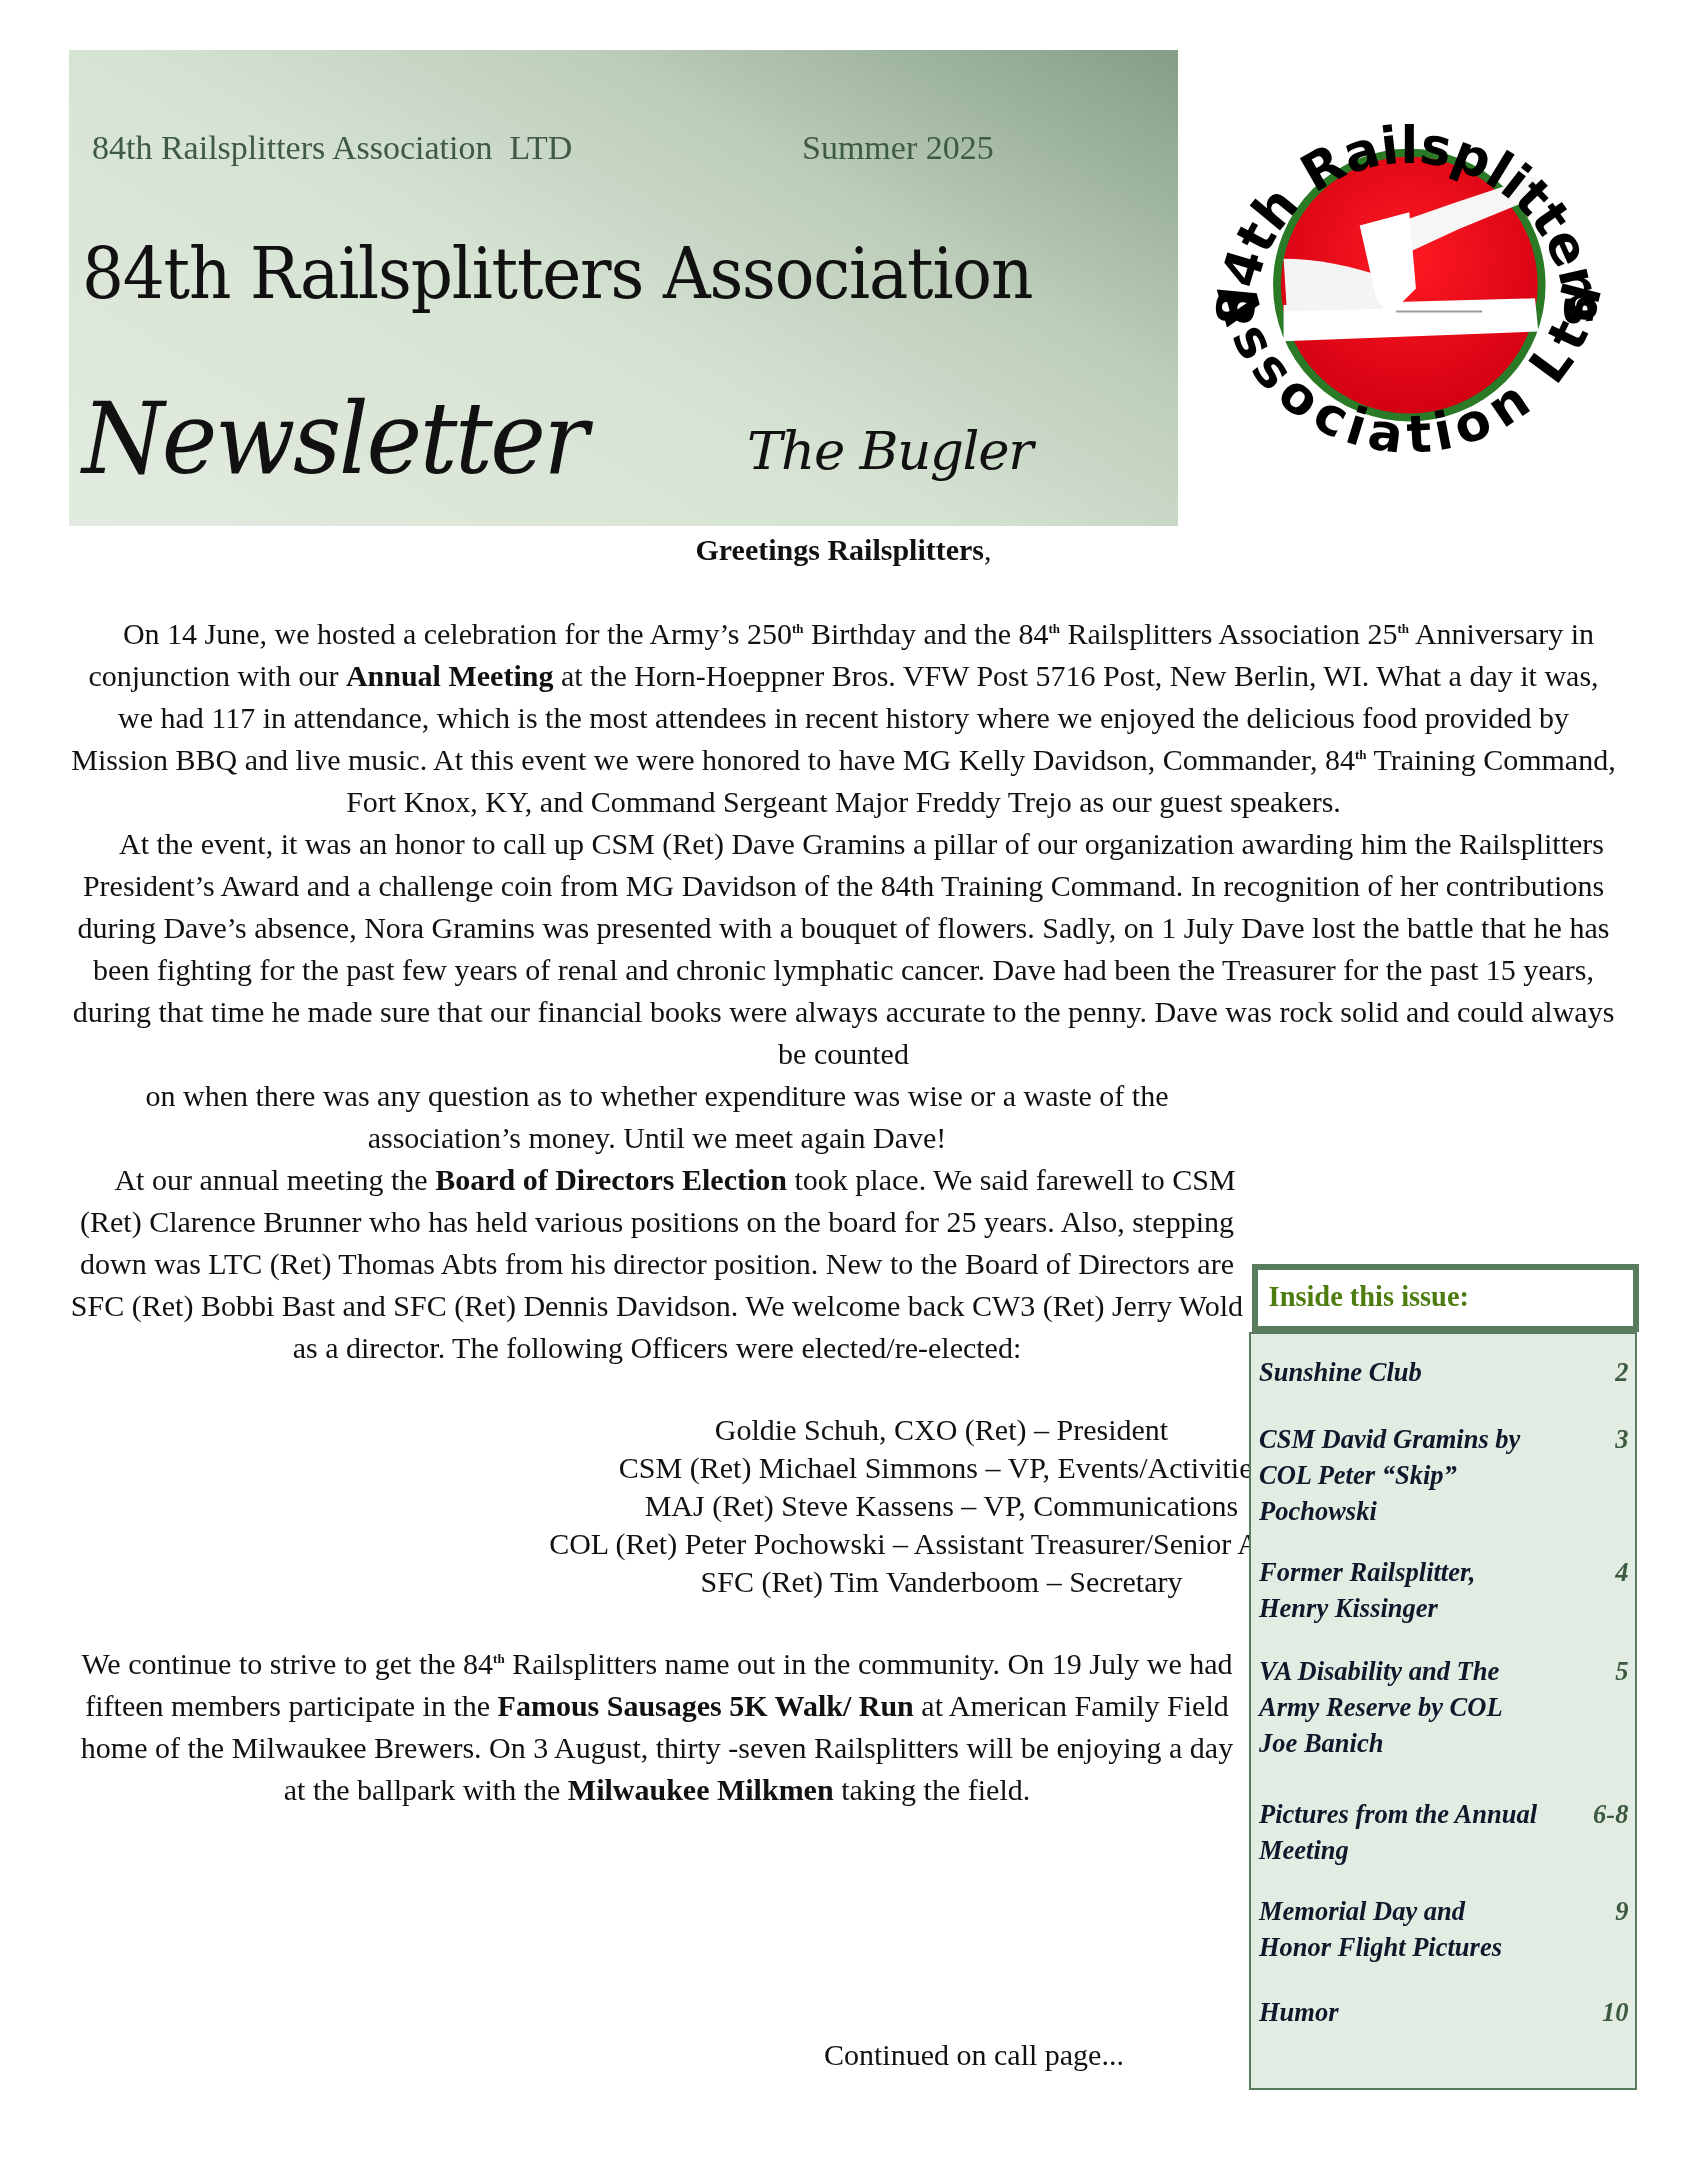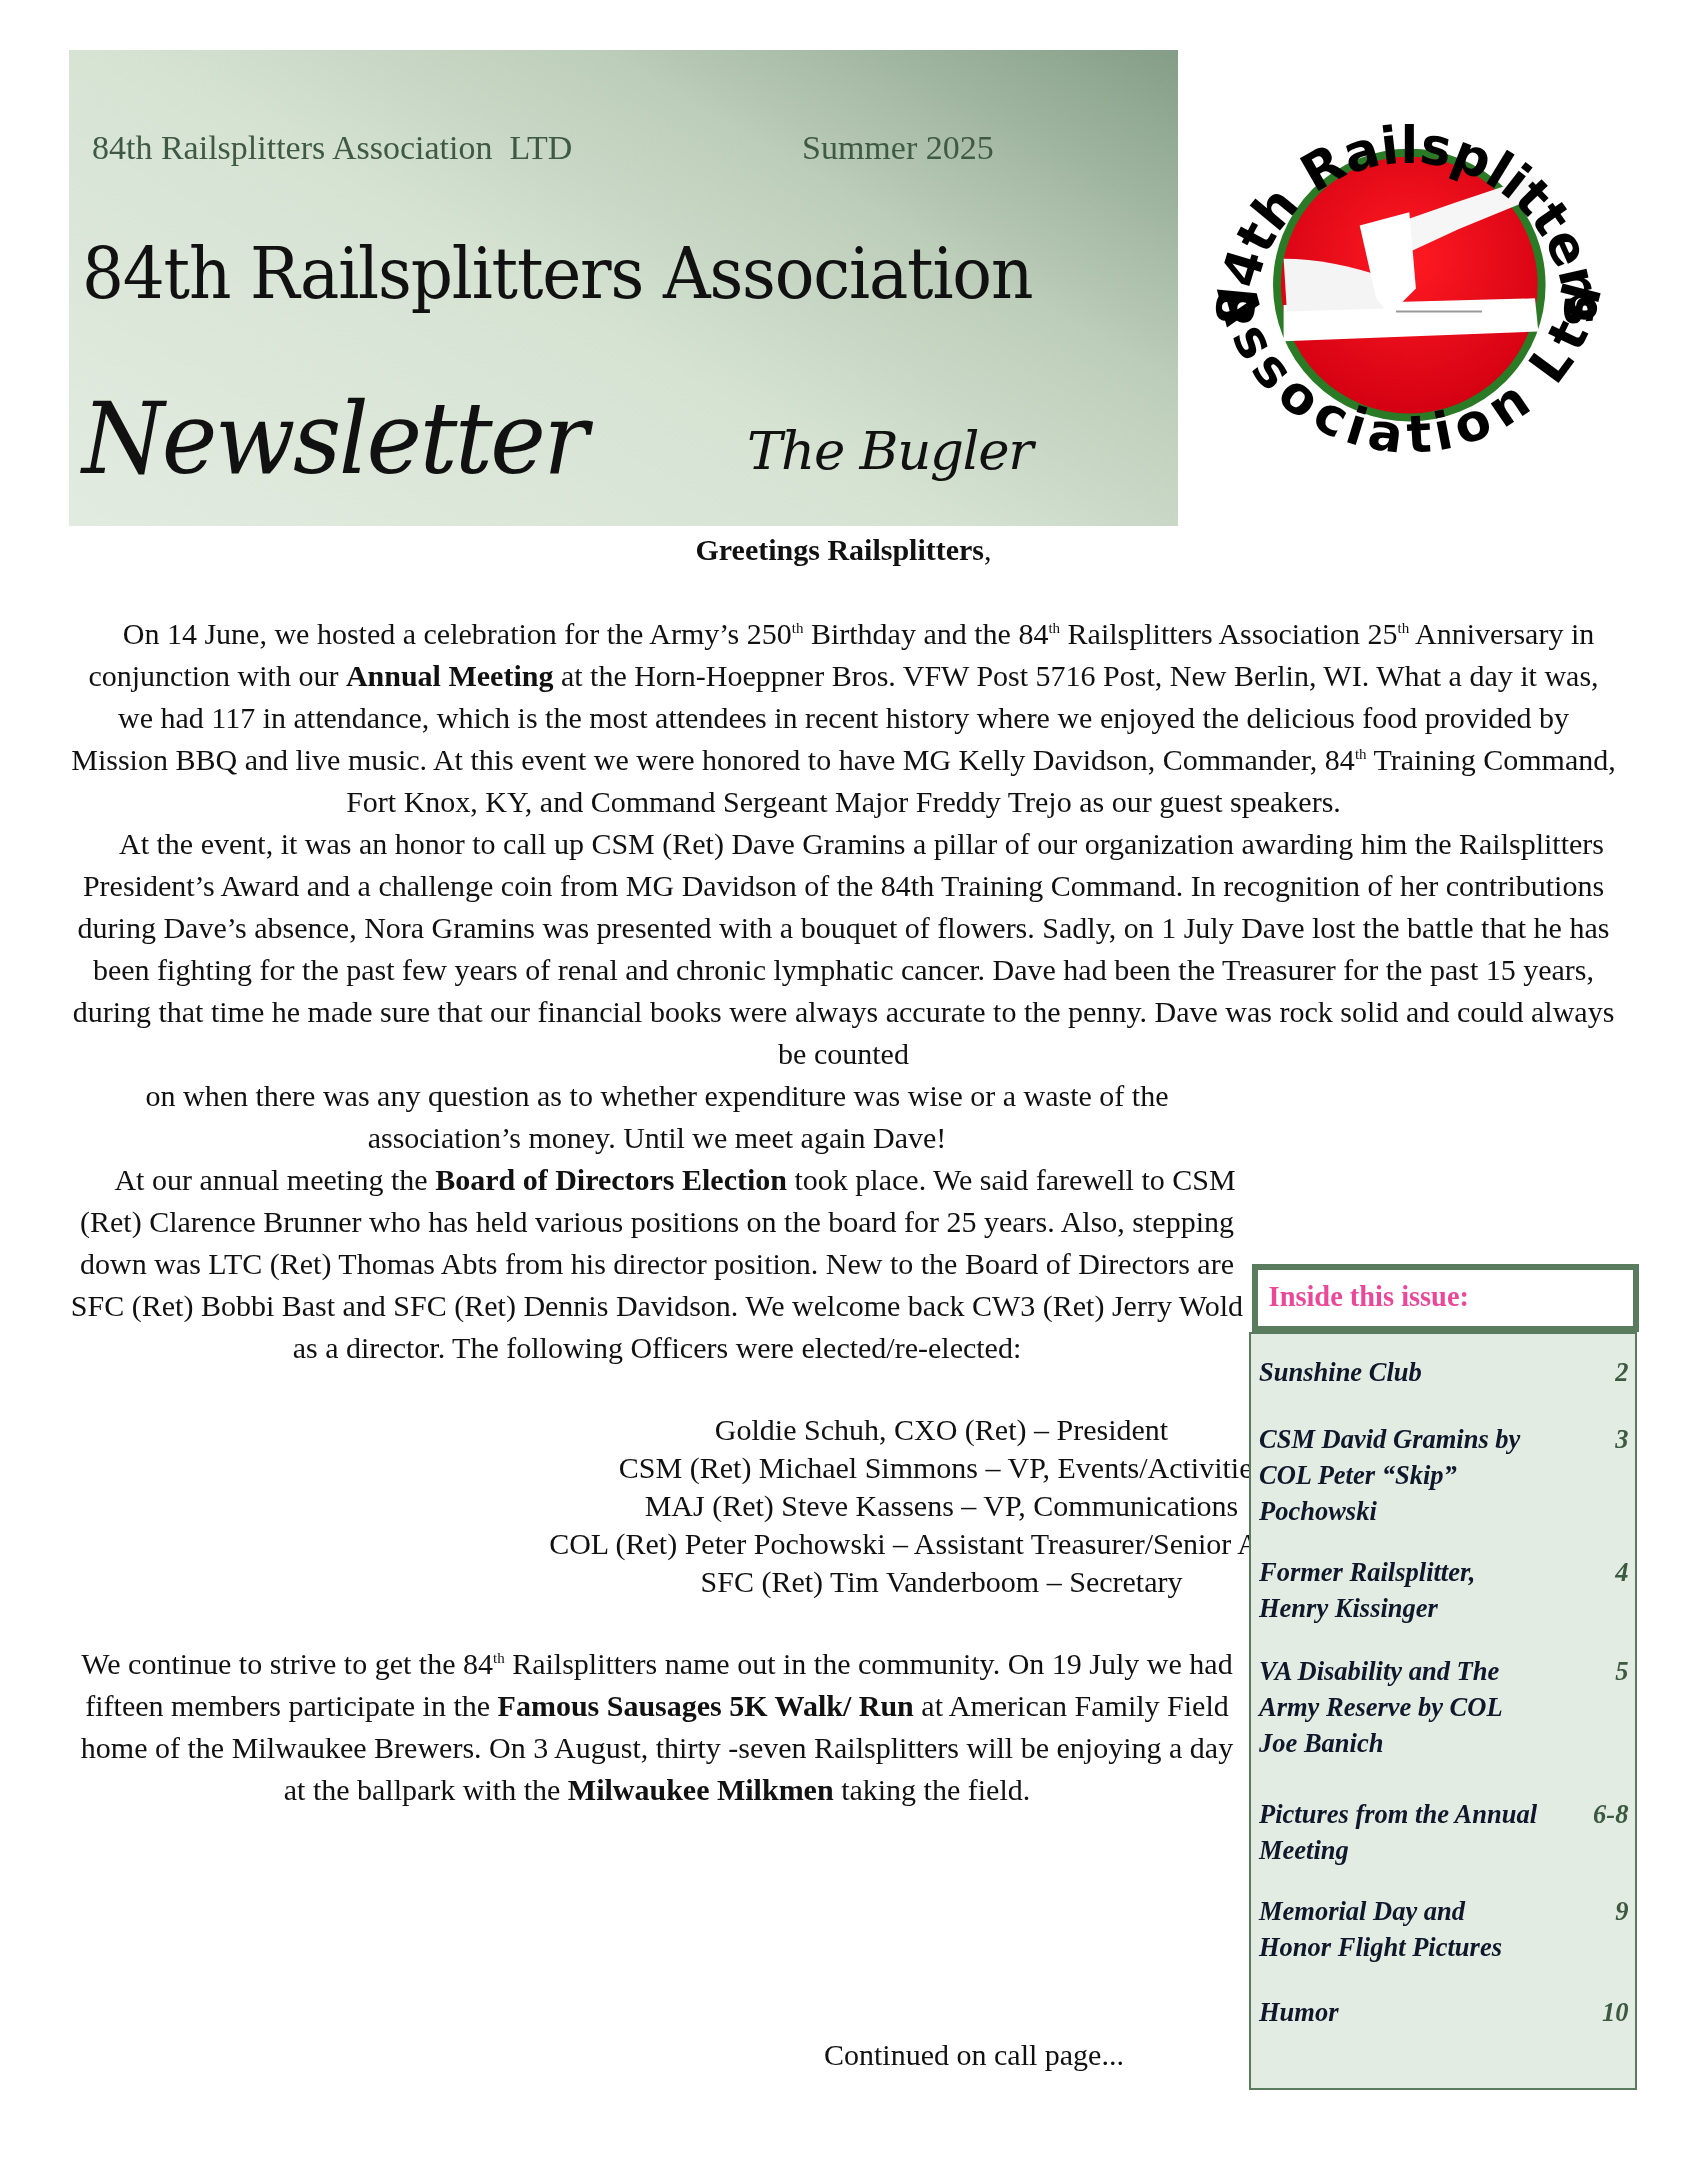--- a/index.html
+++ b/index.html
@@ -35,34 +35,34 @@
   .logo { position: absolute; left: 1191px; top: 60px; width: 430px; height: 437px; }
 
   .body-text {
     position: absolute; left: 68px; top: 529px; width: 1551px;
     font-size: 30px; line-height: 42px; font-family: "Liberation Serif", serif; text-align: center;
   }
   .body-text p { margin: 0; }
   .indent { text-indent: 36px; }
   .indent-sm { text-indent: 30px; }
   .greeting { margin-bottom: 42px !important; }
-  sup { font-size: 15px; line-height: 0; vertical-align: super; }
+  sup { font-size: 13px; line-height: 0; vertical-align: super; font-weight: bold; }
   b { font-weight: bold; }
   .narrow { width: 1178px; }
   .officers { margin: 42px 0 42px 196px !important; line-height: 38px; }
   .officers div { white-space: nowrap; }
   .continued { position: absolute; left: 824px; top: 2038px; font-size: 30px; font-family: "Liberation Serif", serif; }
 
   .toc-head {
     position: absolute; left: 1252px; top: 1264px; width: 375px; height: 56px;
     border: 6.6px solid #5a7c5e; background: #fff;
   }
   .toc-head span {
     position: absolute; left: 10.6px; top: 10.6px; font-size: 28.4px; font-weight: bold;
-    color: #ec4899; font-family: "Liberation Serif", serif;
+    color: #4d7c0f; font-family: "Liberation Serif", serif;
   }
   .toc-list {
     position: absolute; left: 1249px; top: 1332px; width: 384px; height: 754px;
     border: 2px solid #5a7c5e; background: #e2ece2;
   }
   .toc-item { position: absolute; left: 8px; right: 6.6px; }
   .toc-title {
     font-size: 26.5px; line-height: 36px; font-style: italic; font-weight: bold;
     color: #0f172a; font-family: "Liberation Serif", serif; width: 284px;
   }

